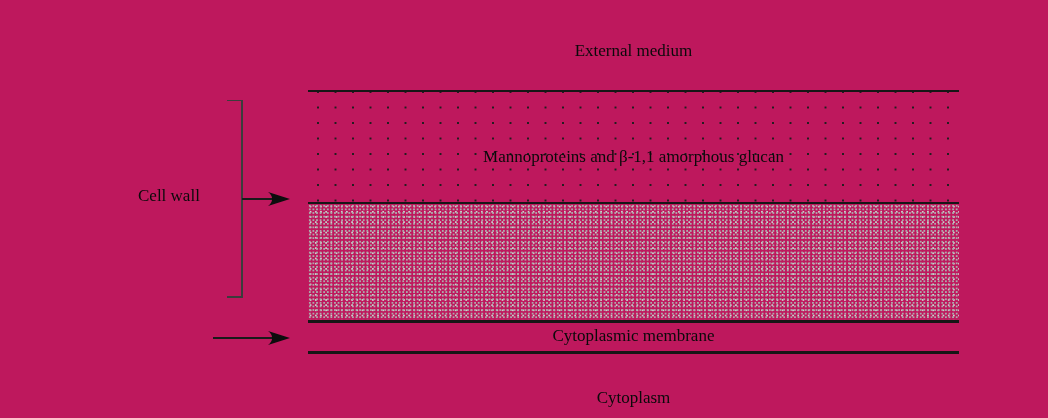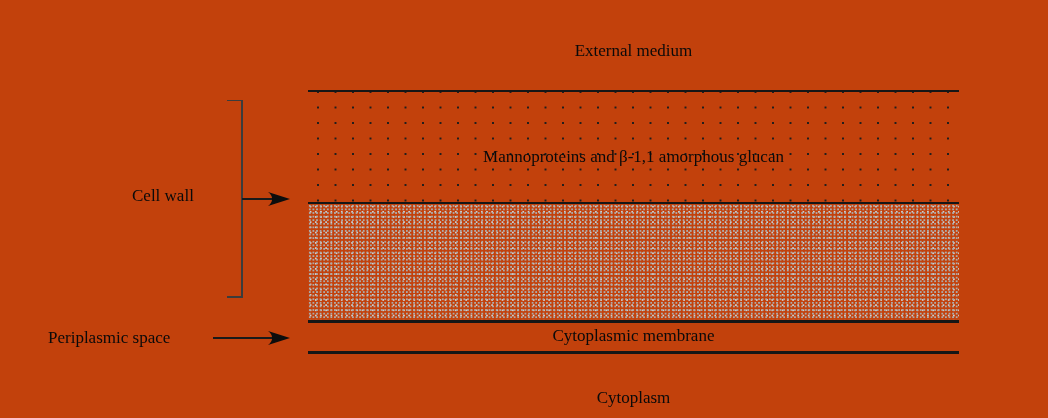--- a/index.html
+++ b/index.html
@@ -4,21 +4,21 @@
 <style>
   html, body {
     margin: 0;
     padding: 0;
     background: #ffffff;
   }
   .canvas {
     position: relative;
     width: 1048px;
     height: 418px;
-    background: #c2410c;
+    background: #be185d;
     font-family: "Liberation Serif", "DejaVu Serif", serif;
     color: #0a0a0a;
     overflow: hidden;
   }
   .lbl {
     position: absolute;
     font-size: 17px;
     line-height: 19px;
     white-space: nowrap;
   }
@@ -85,36 +85,35 @@
 
   <div class="layer-dotted"></div>
   <div class="lbl center-lbl" style="top:147px;">Mannoproteins and β-1,1 amorphous glucan</div>
 
   <div class="layer-stipple"></div>
 
   <div class="lbl center-lbl" style="top:388px;">Cytoplasm</div>
 
   <div class="lbl center-lbl" style="top:326px;">Cytoplasmic membrane</div>
 
-  <div class="lbl" style="left:132px;top:186px;">Cell wall</div>
+  <div class="lbl" style="left:138px;top:186px;">Cell wall</div>
 
   <div>
     <div class="bracket-part" style="left:227px;top:99.5px;width:15px;height:1.5px;"></div>
     <div class="bracket-part" style="left:241px;top:99.5px;width:1.5px;height:198px;"></div>
     <div class="bracket-part" style="left:227px;top:296px;width:15px;height:1.5px;"></div>
   </div>
 
   <div>
     <div class="arrow-line" style="left:242px;top:198.2px;width:32px;"></div>
     <svg class="arrow-head" style="left:268px;top:192px;" viewBox="0 0 22 14">
       <path d="M0,0 L22,7 L0,14 C5.5,10.5 5.5,3.5 0,0 Z" fill="#0d0d0d"></path>
     </svg>
   </div>
 
-  <div class="lbl" style="left:48px;top:328px;">Periplasmic space</div>
 
   <div>
     <div class="arrow-line" style="left:213px;top:337.2px;width:61px;"></div>
     <svg class="arrow-head" style="left:268px;top:331px;" viewBox="0 0 22 14">
       <path d="M0,0 L22,7 L0,14 C5.5,10.5 5.5,3.5 0,0 Z" fill="#0d0d0d"></path>
     </svg>
   </div>
 
 </div>
 

